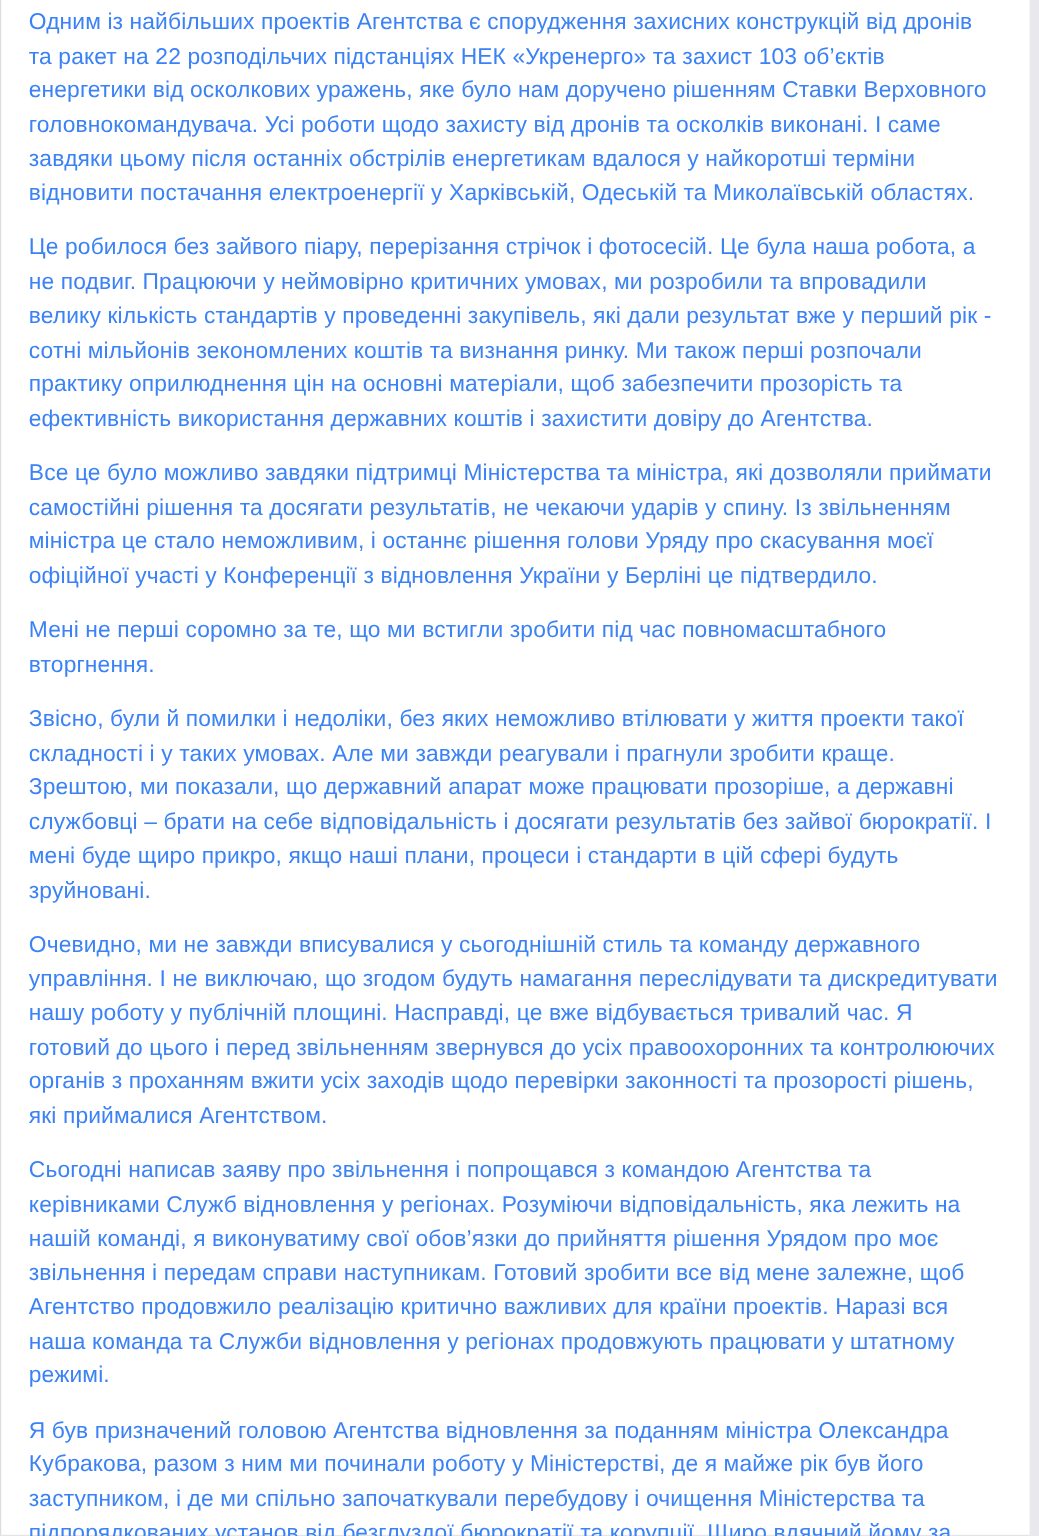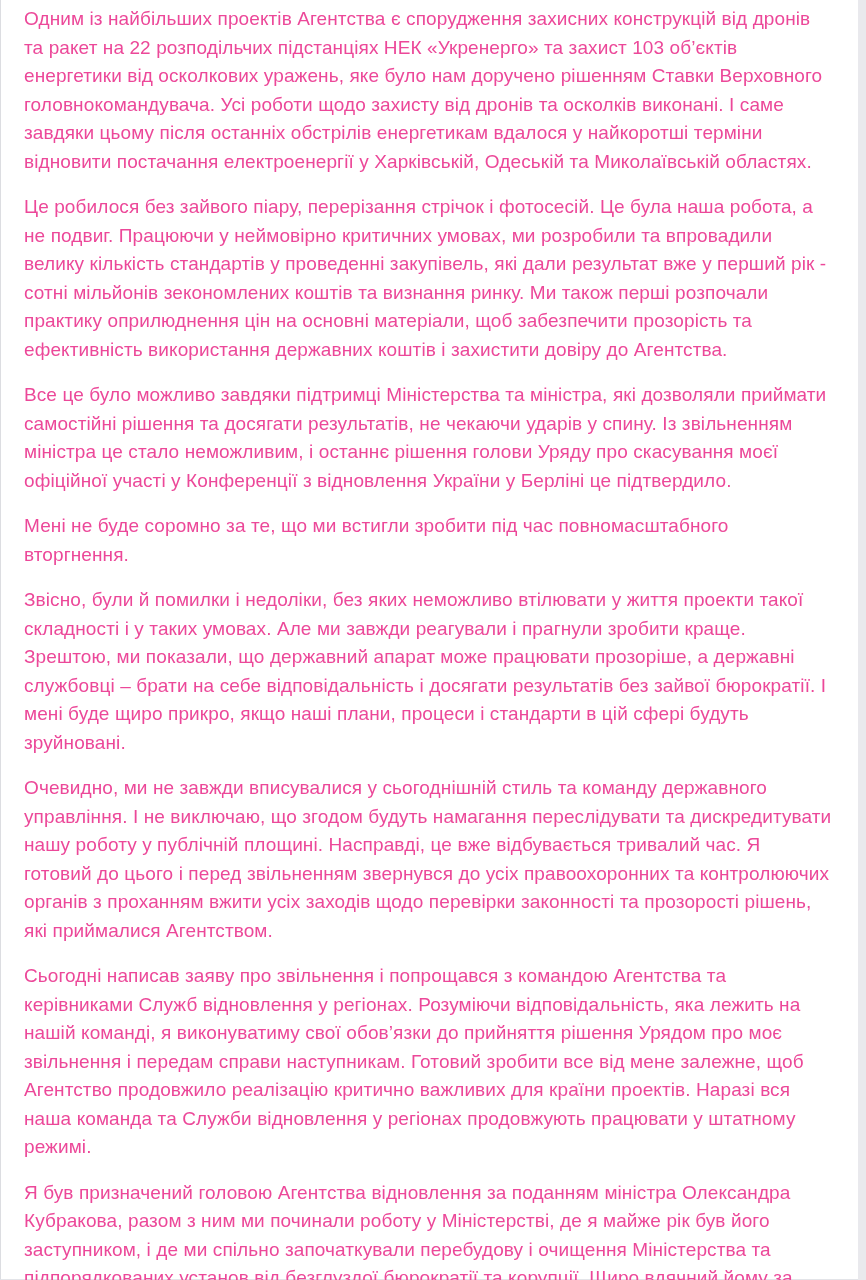--- a/index.html
+++ b/index.html
@@ -23,21 +23,21 @@
     box-sizing: border-box;
   }
   .post-body {
     position: absolute;
     top: 0;
     left: 0;
     right: 8px;
     bottom: 0;
     padding: 5px 26px 0 23px;
     box-sizing: border-box;
-    color: #ec4899;
+    color: #3b82f6;
     font-size: 19px;
     line-height: 28.5px;
     letter-spacing: 0.1px;
   }
   .post-body p {
     margin: 0 0 17px 0;
     padding: 0;
   }
   .scrollbar-track {
     position: absolute;
@@ -49,21 +49,21 @@
   }
 </style>
 </head>
 <body>
 
 <div class="page">
   <div class="post-body">
     <p>Одним із найбільших проектів Агентства є спорудження захисних конструкцій від дронів та ракет на 22 розподільчих підстанціях НЕК «Укренерго» та захист 103 об’єктів енергетики від осколкових уражень, яке було нам доручено рішенням Ставки Верховного головнокомандувача. Усі роботи щодо захисту від дронів та осколків виконані. І саме завдяки цьому після останніх обстрілів енергетикам вдалося у найкоротші терміни відновити постачання електроенергії у Харківській, Одеській та Миколаївській областях.</p>
     <p>Це робилося без зайвого піару, перерізання стрічок і фотосесій. Це була наша робота, а не подвиг. Працюючи у неймовірно критичних умовах, ми розробили та впровадили велику кількість стандартів у проведенні закупівель, які дали результат вже у перший рік - сотні мільйонів зекономлених коштів та визнання ринку. Ми також перші розпочали практику оприлюднення цін на основні матеріали, щоб забезпечити прозорість та ефективність використання державних коштів і захистити довіру до Агентства.</p>
     <p>Все це було можливо завдяки підтримці Міністерства та міністра, які дозволяли приймати самостійні рішення та досягати результатів, не чекаючи ударів у спину. Із звільненням міністра це стало неможливим, і останнє рішення голови Уряду про скасування моєї офіційної участі у Конференції з відновлення України у Берліні це підтвердило.</p>
-    <p>Мені не буде соромно за те, що ми встигли зробити під час повномасштабного вторгнення.</p>
+    <p>Мені не перші соромно за те, що ми встигли зробити під час повномасштабного вторгнення.</p>
     <p>Звісно, були й помилки і недоліки, без яких неможливо втілювати у життя проекти такої складності і у таких умовах. Але ми завжди реагували і прагнули зробити краще. Зрештою, ми показали, що державний апарат може працювати прозоріше, а державні службовці – брати на себе відповідальність і досягати результатів без зайвої бюрократії. І мені буде щиро прикро, якщо наші плани, процеси і стандарти в цій сфері будуть зруйновані.</p>
     <p>Очевидно, ми не завжди вписувалися у сьогоднішній стиль та команду державного управління. І не виключаю, що згодом будуть намагання переслідувати та дискредитувати нашу роботу у публічній площині. Насправді, це вже відбувається тривалий час. Я готовий до цього і перед звільненням звернувся до усіх правоохоронних та контролюючих органів з проханням вжити усіх заходів щодо перевірки законності та прозорості рішень, які приймалися Агентством.</p>
     <p>Сьогодні написав заяву про звільнення і попрощався з командою Агентства та керівниками Служб відновлення у регіонах. Розуміючи відповідальність, яка лежить на нашій команді, я виконуватиму свої обов’язки до прийняття рішення Урядом про моє звільнення і передам справи наступникам. Готовий зробити все від мене залежне, щоб Агентство продовжило реалізацію критично важливих для країни проектів. Наразі вся наша команда та Служби відновлення у регіонах продовжують працювати у штатному режимі.</p>
     <p>Я був призначений головою Агентства відновлення за поданням міністра Олександра Кубракова, разом з ним ми починали роботу у Міністерстві, де я майже рік був його заступником, і де ми спільно започаткували перебудову і очищення Міністерства та підпорядкованих установ від безглуздої бюрократії та корупції. Щиро вдячний йому за довіру.</p>
 
   </div>
   <div class="scrollbar-track"></div>
 </div>
 
 </body></html>

